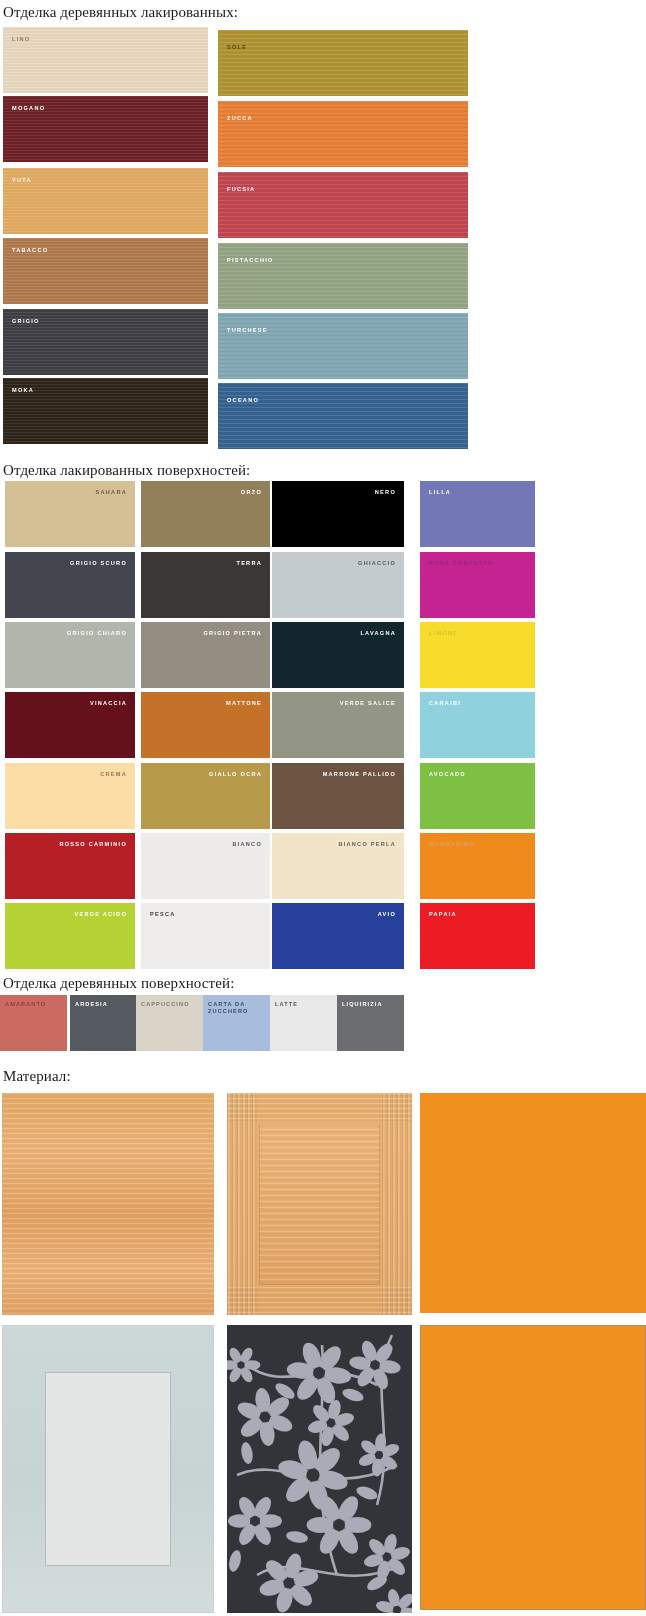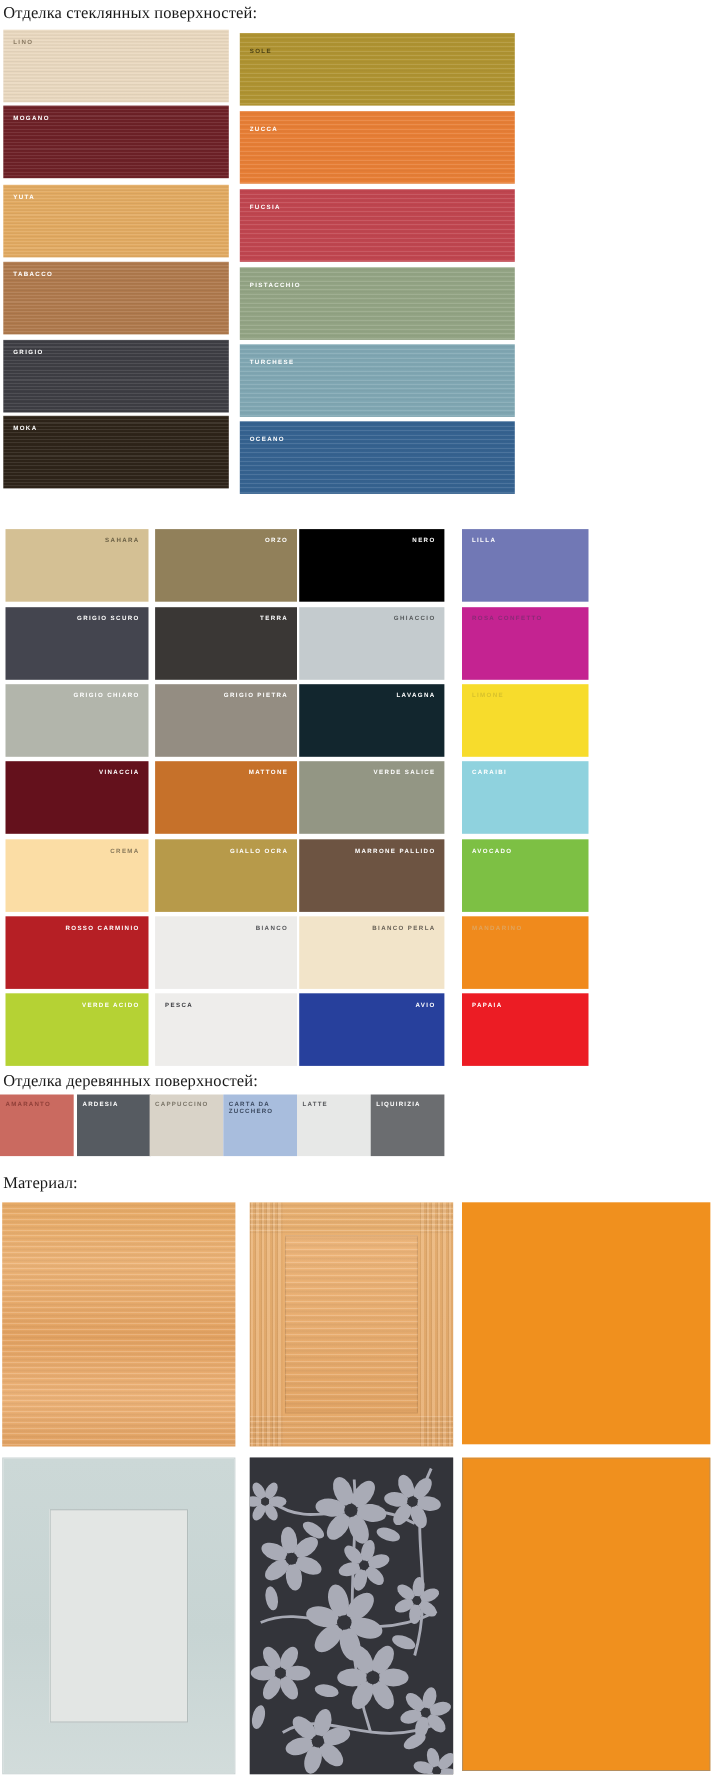--- a/index.html
+++ b/index.html
@@ -112,21 +112,21 @@
     background: #e3e6e4;
     box-shadow: inset 0 0 0 1px rgba(120,140,140,0.45);
   }
   .mat-floral { background: #33343a; }
 </style>
 </head>
 <body>
 
 <div class="page">
 
-  <div class="section-heading" style="left:3px; top:4px;">Отделка стеклянных поверхностей:</div>
+  <div class="section-heading" style="left:3px; top:4px;">Отделка деревянных лакированных:</div>
   <div id="wood-grid">
       <div class="swatch wood" style="left: 3px; top: 27px; width: 205px; height: 66px; background: rgb(234, 217, 192);">
         <div class="grain"></div>
         <div class="lbl" style="color: rgb(138, 122, 98);">Lino</div>
       </div>
       <div class="swatch wood wood-r" style="left: 218px; top: 30px; width: 250px; height: 66px; background: rgb(176, 148, 50);">
         <div class="grain soft"></div>
         <div class="lbl" style="color: rgb(77, 66, 20);">Sole</div>
       </div>
       <div class="swatch wood" style="left: 3px; top: 96px; width: 205px; height: 66px; background: rgb(110, 33, 39);">
@@ -164,20 +164,21 @@
       <div class="swatch wood" style="left: 3px; top: 378px; width: 205px; height: 66px; background: rgb(46, 36, 25);">
         <div class="grain"></div>
         <div class="lbl" style="color: rgb(255, 255, 255);">Moka</div>
       </div>
       <div class="swatch wood wood-r" style="left: 218px; top: 383px; width: 250px; height: 66px; background: rgb(54, 99, 145);">
         <div class="grain soft"></div>
         <div class="lbl" style="color: rgb(255, 255, 255);">Oceano</div>
       </div>
     </div>
 
+  <div class="section-heading" style="left:3px; top:462px;">Отделка лакированных поверхностей:</div>
   <div id="lacquer-grid">
       <div class="swatch lacq" style="left: 5px; top: 481px; width: 130px; height: 66px; background: rgb(212, 192, 148);">
         <div class="lbl" style="color: rgb(107, 96, 69);">Sahara</div>
       </div>
       <div class="swatch lacq" style="left: 141px; top: 481px; width: 129px; height: 66px; background: rgb(145, 128, 90);">
         <div class="lbl" style="color: rgb(255, 255, 255);">Orzo</div>
       </div>
       <div class="swatch lacq" style="left: 272px; top: 481px; width: 132px; height: 66px; background: rgb(0, 0, 0);">
         <div class="lbl" style="color: rgb(255, 255, 255);">Nero</div>
       </div>

